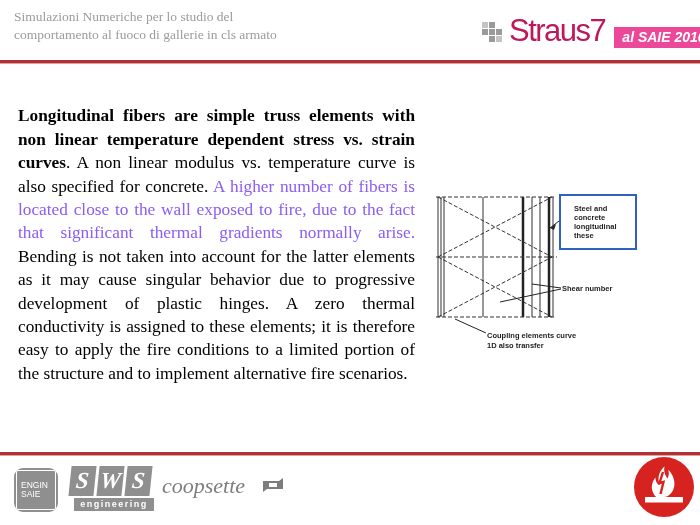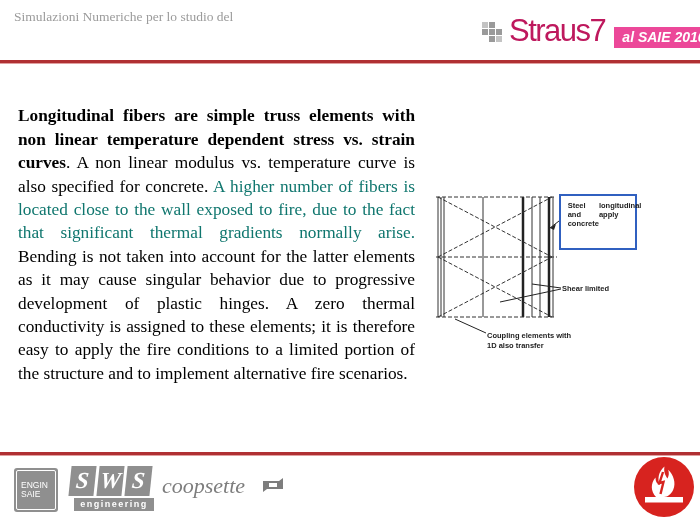--- a/index.html
+++ b/index.html
@@ -23,38 +23,38 @@
 
   .rule{position:absolute;left:0;width:700px;height:3px;background:#b03033;
         border-bottom:1px solid #e0a0a0;}
   .rule-top{top:60px;}
   .rule-bottom{top:452px;}
 
   
   .body-text{position:absolute;left:18px;top:87px;width:397px;font-size:17.3px;
              line-height:23.4px;text-align:justify;color:#000;}
   .body-text .bold{font-weight:bold;}
-  .body-text .red{color:#0f766e;}
+  .body-text .red{color:#8b5cf6;}
 
   
   .diagram{position:absolute;left:428px;top:192px;width:264px;height:172px;}
   .diagram svg{position:absolute;left:0;top:0;}
   .blue-box{position:absolute;left:131px;top:2px;width:61px;height:42px;
-            border:2px solid #3060c0;background:#fff;display:flex;flex-direction:row;
+            border:2px solid #3060c0;background:#fff;display:flex;flex-direction:column;
             justify-content:center;padding-left:13px;padding-top:5px;padding-bottom:5px;
             font-family:"Liberation Sans",sans-serif;font-size:7.5px;font-weight:bold;
             color:#222;line-height:9px;}
   .lbl{position:absolute;font-family:"Liberation Sans",sans-serif;font-size:7.5px;
        font-weight:bold;color:#222;line-height:9.5px;}
   .lbl-shear{left:134px;top:92px;}
   .lbl-coupling{left:59px;top:139px;}
 
   
   .logo-enginsoft{position:absolute;left:14px;top:468px;width:44px;height:44px;
-                  background:#8f8f8f;border-radius:3px;padding:2px;box-sizing:border-box;}
+                  background:#8f8f8f;border-radius:9px;padding:2px;box-sizing:border-box;}
   .logo-enginsoft .inner{width:100%;height:100%;border:1px solid #fff;border-radius:2px;
                   box-sizing:border-box;display:flex;flex-direction:column;justify-content:center;
                   padding-left:4px;color:#fff;font-family:"Liberation Sans",sans-serif;
                   font-size:8.5px;line-height:9.5px;}
   .logo-sws{position:absolute;left:66px;top:466px;width:88px;}
   .sws-row{display:flex;gap:3px;justify-content:center;}
   .sws-box{width:25px;height:30px;background:#8f8f8f;transform:skewX(-6deg);color:#fff;
            font-family:"Liberation Serif",serif;font-style:italic;font-weight:bold;
            font-size:23px;display:flex;align-items:center;justify-content:center;}
   .sws-bar{margin-top:2px;background:#8f8f8f;color:#fff;
@@ -66,20 +66,21 @@
            font-size:10.5px;line-height:13.5px;}
   .fire-logo{position:absolute;left:633px;top:456px;width:62px;height:62px;}
 </style>
 </head>
 <body>
 
 <div class="slide">
 
   <div class="header-title">
     <div>Simulazioni Numeriche per lo studio del</div>
+    <div>comportamento al fuoco di gallerie in cls armato</div>
   </div>
 
   <div class="brand">
     <span class="brand-icon">
       <i class="lt"></i>
         <i></i>
         <i class="no"></i>
       <i></i>
         <i></i>
         <i></i>
@@ -123,27 +124,27 @@
       <polygon points="122,36 128,32 126,38" fill="#222"></polygon>
 
       <line x1="133" y1="96" x2="104" y2="92" stroke="#222" stroke-width="1"></line>
       <line x1="133" y1="97" x2="72" y2="110" stroke="#222" stroke-width="1"></line>
 
       <line x1="58" y1="141" x2="27" y2="127" stroke="#222" stroke-width="1"></line>
     </svg>
 
     <div class="blue-box">
       <span>Steel and concrete</span>
-      <span>longitudinal apply</span>
+      <span>longitudinal these</span>
     </div>
 
-    <div class="lbl lbl-shear">Shear limited</div>
+    <div class="lbl lbl-shear">Shear number</div>
 
     <div class="lbl lbl-coupling">
-      <div>Coupling elements with</div>
+      <div>Coupling elements curve</div>
       <div>1D also transfer</div>
     </div>
   </div>
 
   <div class="rule rule-bottom"></div>
 
   <div class="logo-enginsoft">
     <div class="inner">
       <div>ENGIN</div>
       <div>SAIE</div>

